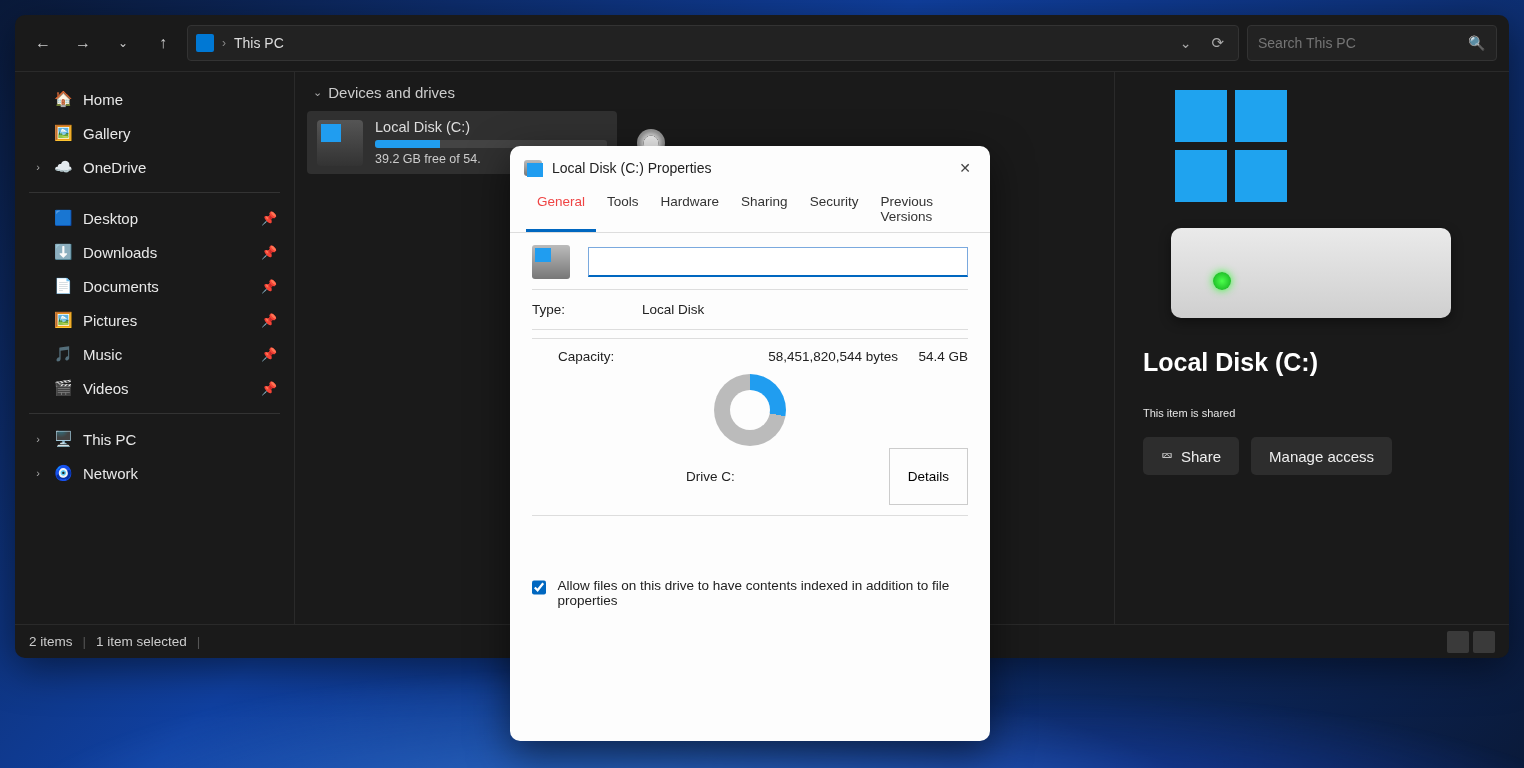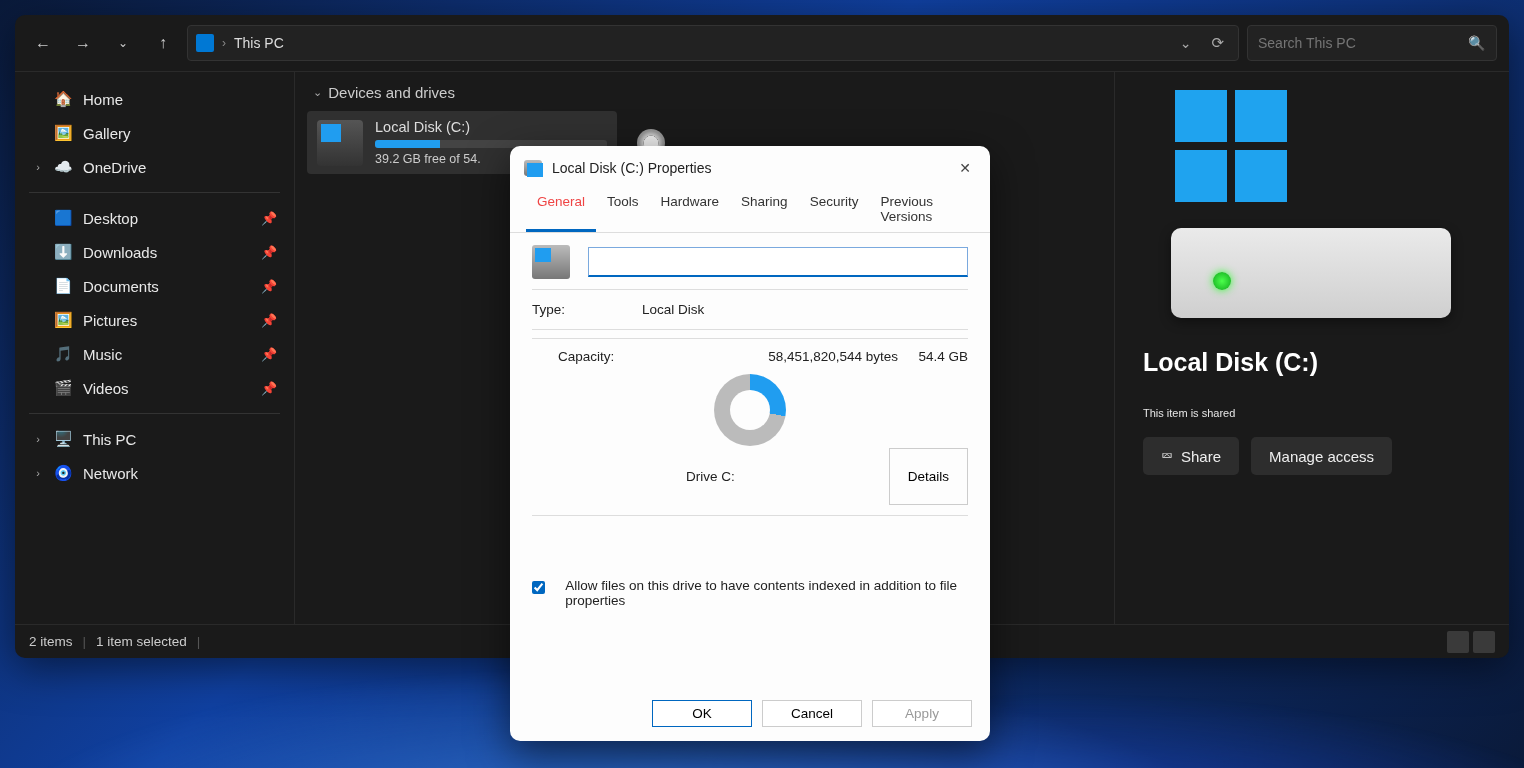--- a/index.html
+++ b/index.html
@@ -262,21 +262,21 @@
   .pie-wrap { display:flex; align-items:center; justify-content:center; margin:8px 0 2px; position:relative; }
   .pie {
     width:72px; height:72px; border-radius:50%;
     background: conic-gradient(#209df0 0 100deg, #bbb 100deg 360deg);
     display:flex; align-items:center; justify-content:center;
   }
   .pie::after { content:""; width:40px; height:40px; background:#fdfdfd; border-radius:50%; }
   .pie-row { display:flex; align-items:center; }
   .drive-label { flex:1; text-align:center; }
   .details-btn { padding:20px 18px; border:1px solid #ccc; background:#fdfdfd; cursor:pointer; font-size:13.5px; }
-  .chk-row { display:flex; gap:20px; padding-top:4px; }
+  .chk-row { display:flex; gap:12px; padding-top:4px; }
   .chk-row input { accent-color:#0067c0; width:15px; height:15px; margin-top:2px; }
   .dlg-buttons {
     display:flex; gap:10px; justify-content:flex-end;
     padding: 10px 18px 14px;
   }
   .dlg-buttons button {
     width:100px; padding:5px 0;
     border:1px solid #ccc; background:#fff; cursor:pointer; font-size:13.5px;
   }
   .dlg-buttons button.primary { border:1.5px solid #0067c0; }
@@ -497,18 +497,13 @@
     <div class="row-sep" style="margin-top:10px;"></div>
 
     <div style="height:50px;"></div>
 
     <div class="chk-row">
       <input type="checkbox" checked="" style="">
       <label>Allow files on this drive to have contents indexed in addition to file properties</label>
     </div>
   </div>
 
-  <div class="dlg-buttons">
-    <button class="primary">OK</button>
-    <button>Cancel</button>
-    <button class="disabled">Apply</button>
-  </div>
 </div>
 
 </body></html>

